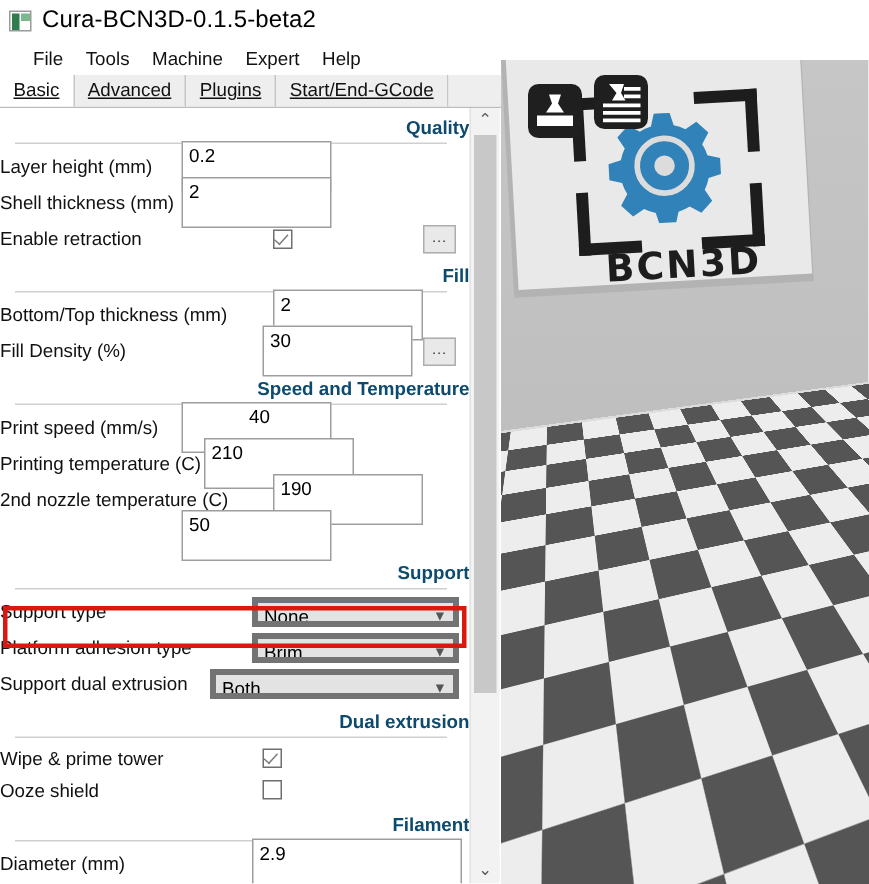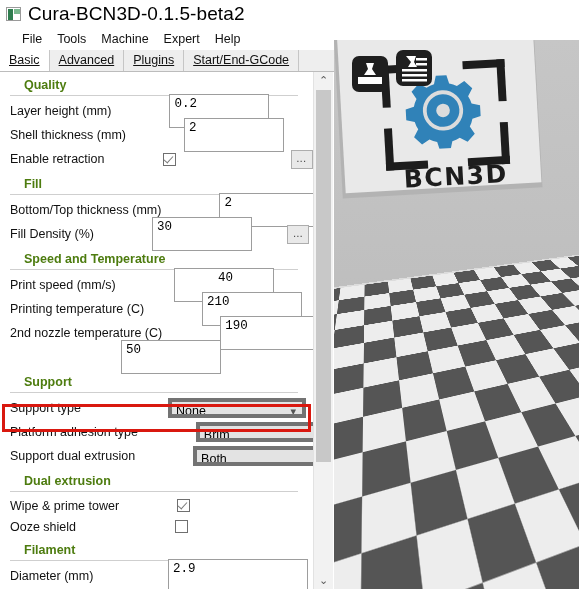--- a/index.html
+++ b/index.html
@@ -43,21 +43,21 @@
     background: #2f7d4f;
   }
   #app-icon::after {
     content: "";
     position: absolute;
     left: 7px; top: 1px;
     width: 6px; height: 5px;
     background: #7ab98f;
   }
   #title-text {
-    font-size: 19px;
+    font-size: 16px;
     letter-spacing: .1px;
     color: #000;
   }
 
   
   #menubar {
     height: 22px;
     display: flex;
     align-items: center;
     padding-left: 15px;
@@ -111,55 +111,54 @@
     box-sizing: border-box;
   }
   #settings-inner {
     position: absolute;
     left: 0; top: 0;
     width: 313px;
   }
   .section-title {
     font-size: 12.5px;
     font-weight: bold;
-    color: #4d7c0f;
-    padding: 6px 0 2px 24px;
+    color: #0c4a6e;
+    padding: 6px 0 2px 6px;
+    text-align: right;
   }
   .section-rule {
     height: 1px;
     background: #cfcfcf;
     margin: 1px 15px 3px 10px;
   }
   .row {
     display: flex;
     align-items: center;
     height: 24px;
-    padding-left: 10px;
     box-sizing: border-box;
     position: relative;
-    gap: 28px;
   }
   .row .lbl {
     font-size: 12.5px;
     color: #111;
     white-space: nowrap;
     flex: none;
   }
   .row .spacer { flex: 1 1 auto; min-width: 2px; }
 
   .txtfield {
     height: 34px;
     background: #ffffff;
     border: 1px solid #9d9d9d;
     box-sizing: border-box;
     font-size: 12.5px;
     line-height: 18px;
     padding-left: 4px;
     color: #000;
-    font-family: Liberation Mono, monospace;
+    font-family: Liberation Sans, sans-serif;
     flex: none;
     overflow: hidden;
     white-space: nowrap;
   }
   .combofield {
     height: 20px;
     background: #e3e3e3;
     border: 4px solid #737373;
     box-sizing: border-box;
     font-size: 12.5px;

